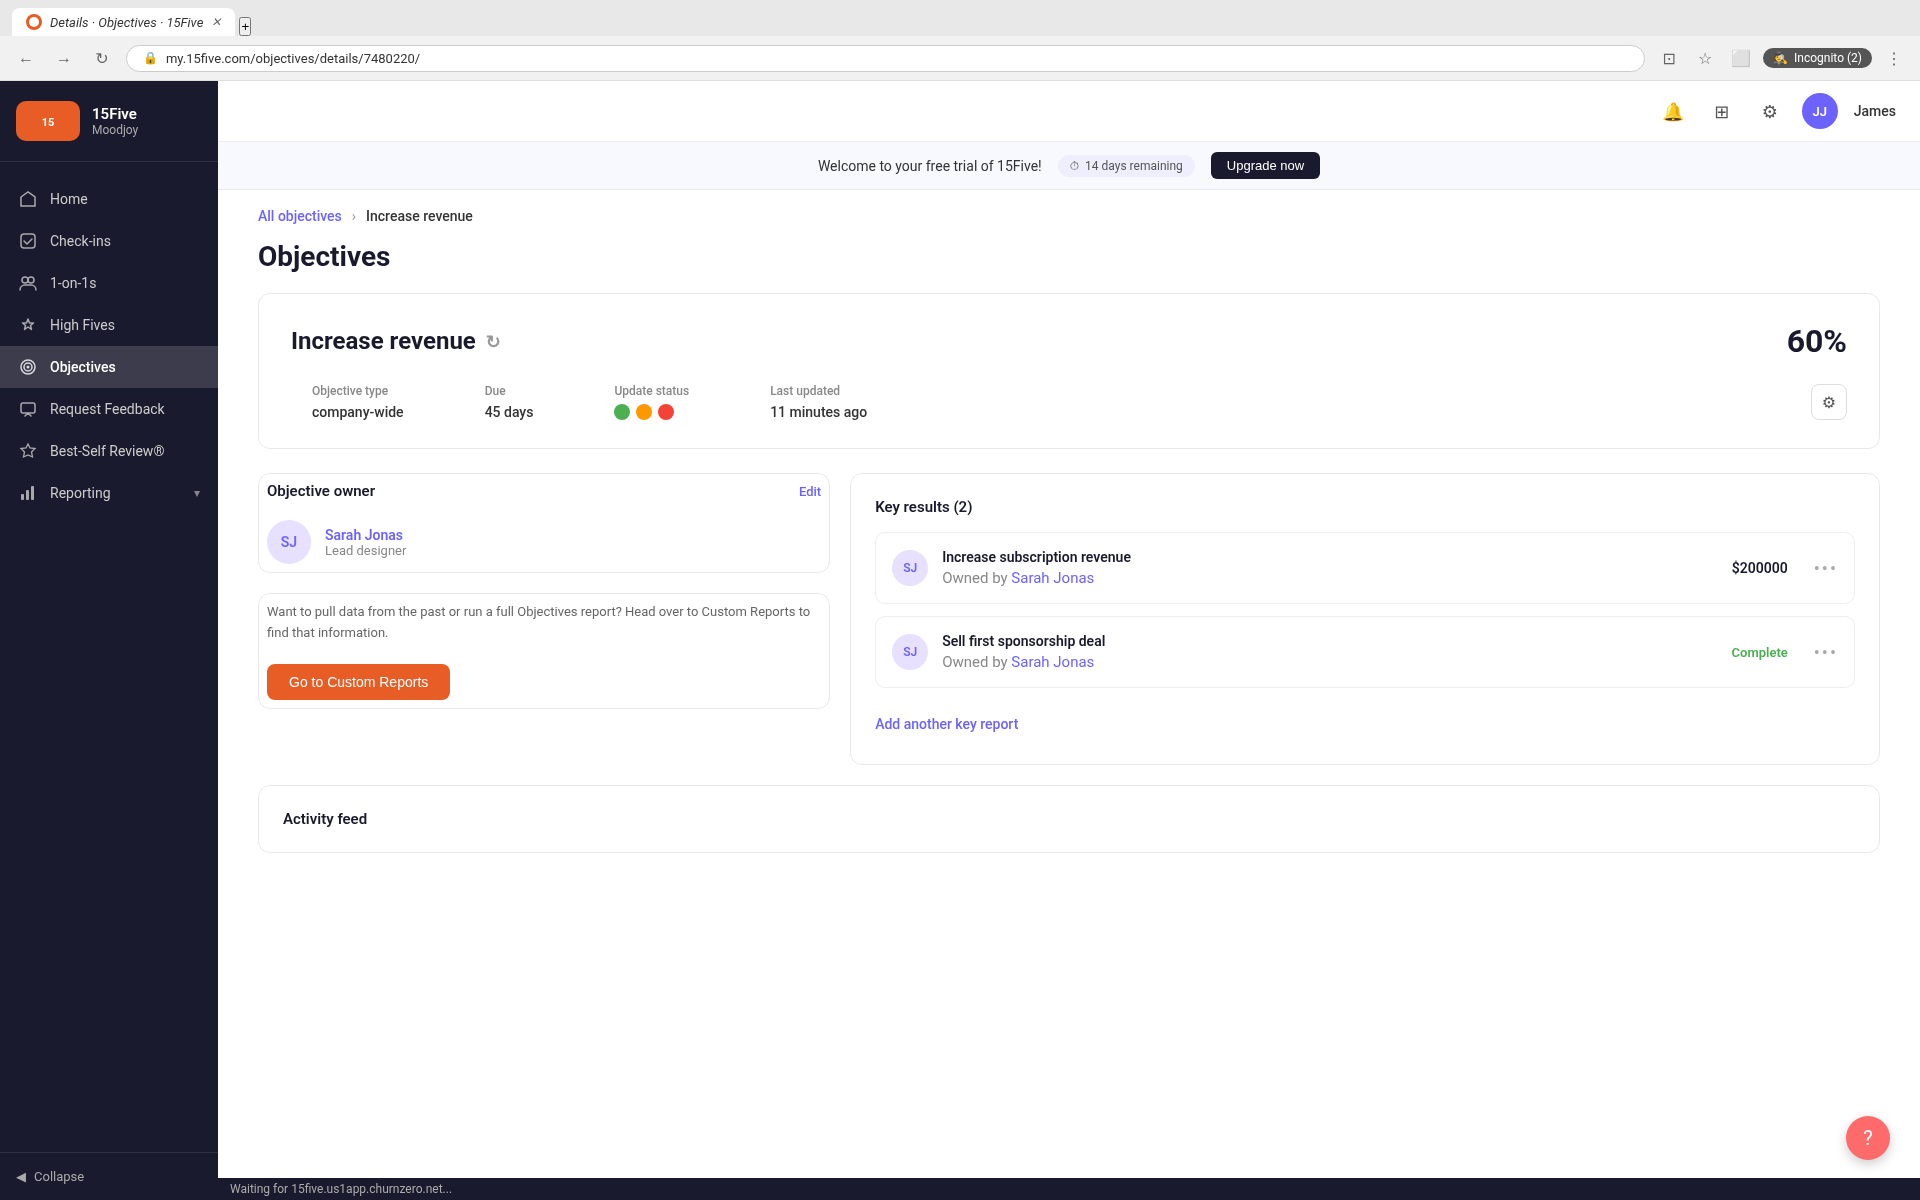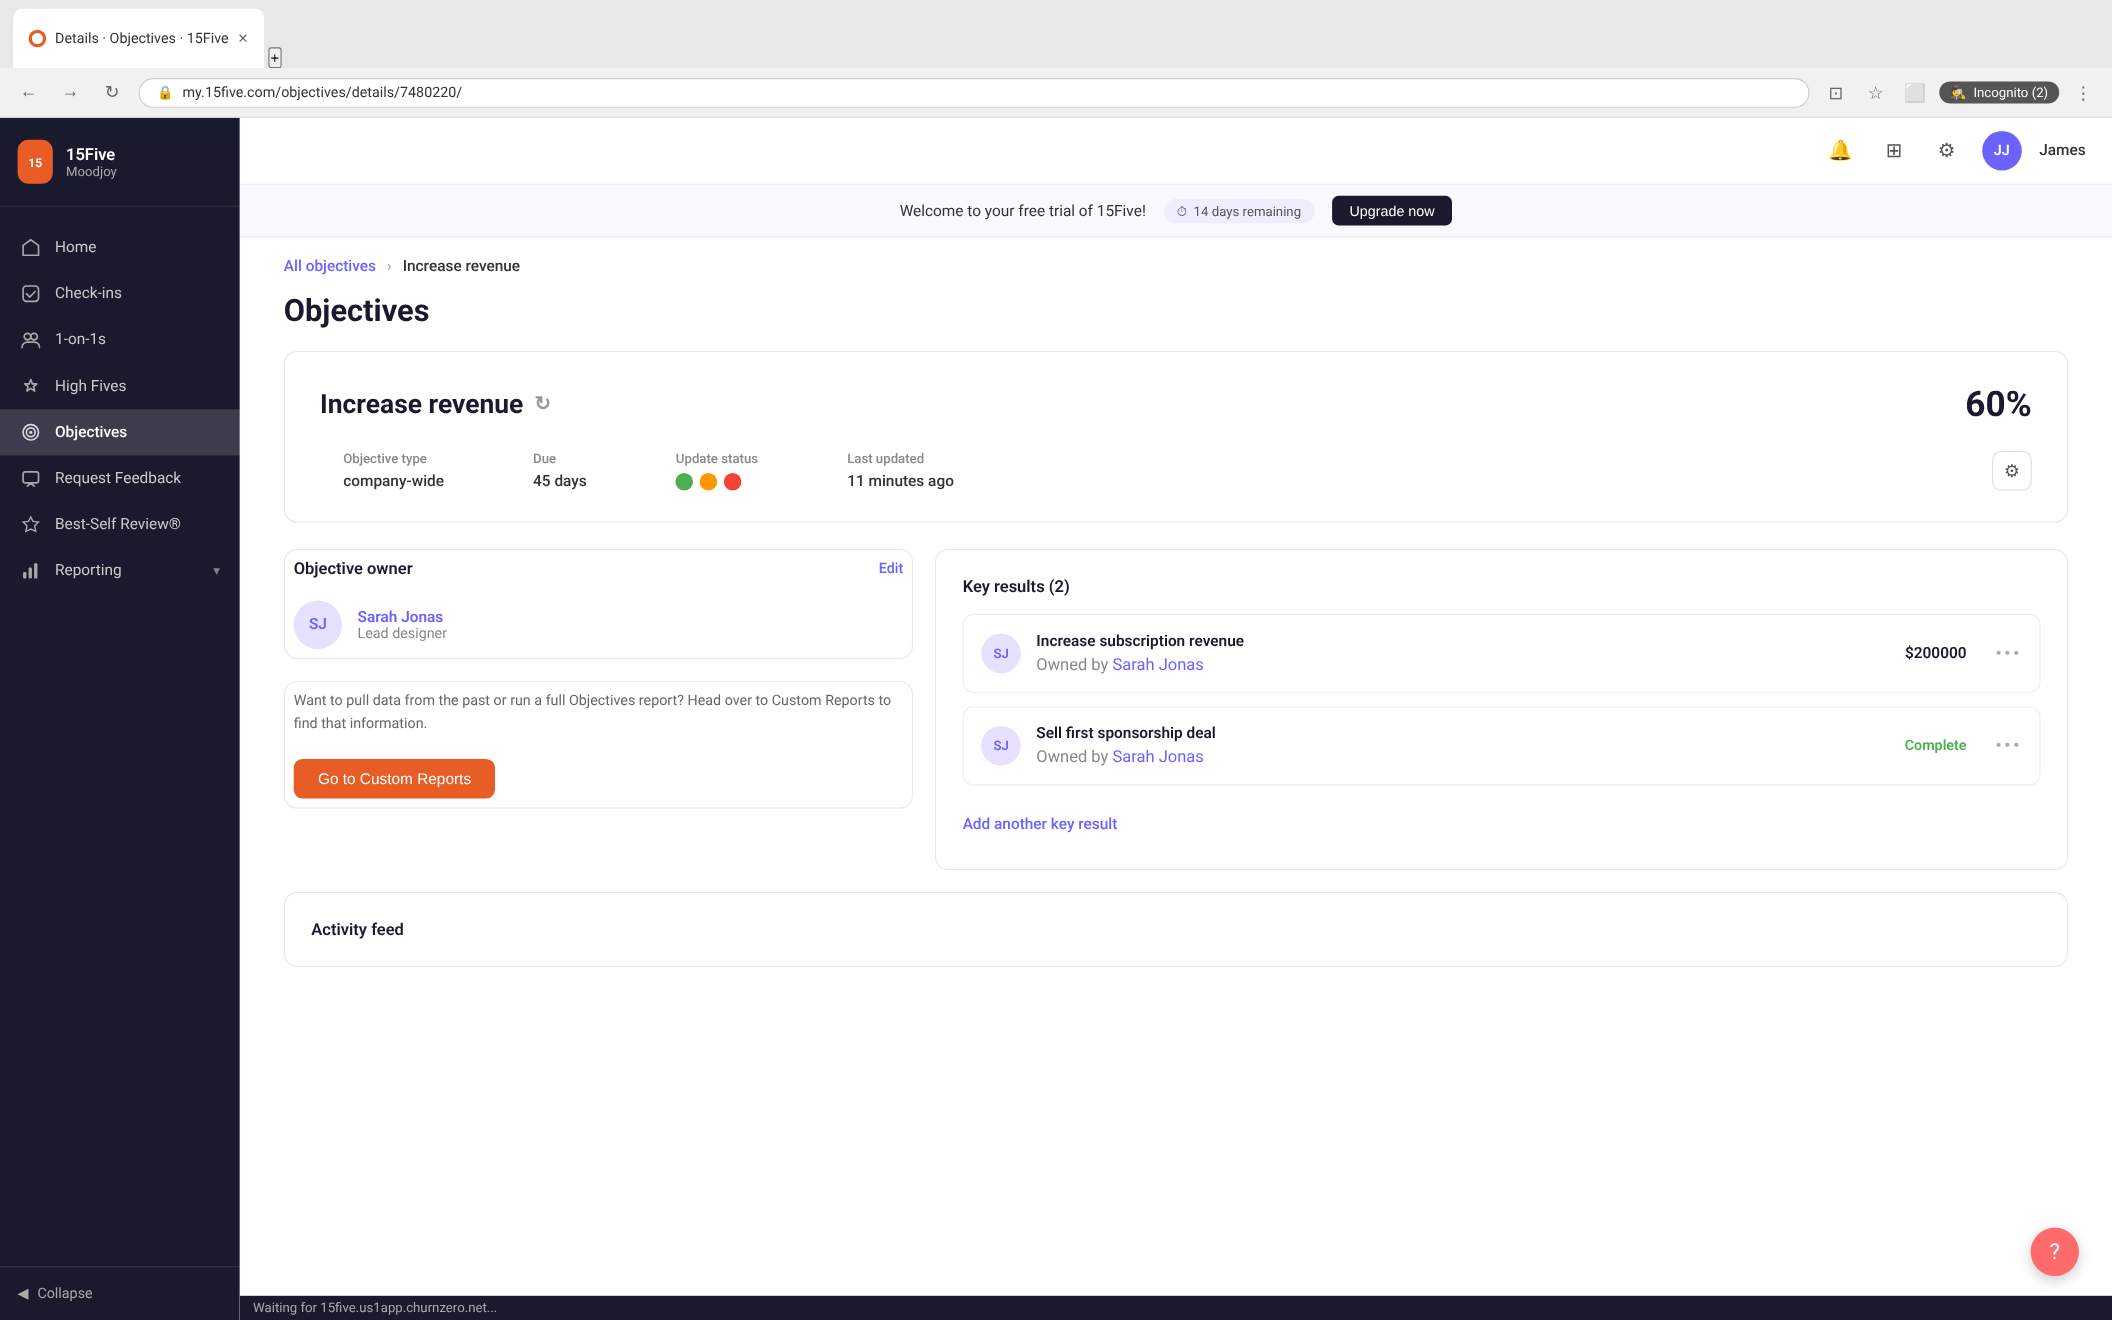--- a/index.html
+++ b/index.html
@@ -1,38 +1,38 @@
 <!DOCTYPE html>
 <html><head>
   <meta charset="utf-8">
   <style>
     * { box-sizing: border-box; margin: 0; padding: 0; }
     body { font-family: -apple-system, BlinkMacSystemFont, 'Segoe UI', Roboto, sans-serif; background: #f5f5f5; display: flex; flex-direction: column; height: 1200px; overflow: hidden; }
 
     
     .browser-chrome { background: #e8e8e8; padding: 8px 12px 0; flex-shrink: 0; }
     .browser-tab-bar { display: flex; align-items: flex-end; gap: 4px; margin-bottom: 0; }
-    .browser-tab { background: white; border-radius: 8px 8px 0 0; padding: 19px 14px; display: flex; align-items: center; gap: 8px; font-size: 13px; color: #333; min-width: 200px; }
+    .browser-tab { background: white; border-radius: 8px 8px 0 0; padding: 6px 14px; display: flex; align-items: center; gap: 8px; font-size: 13px; color: #333; min-width: 200px; font-style: italic; }
     .browser-tab .favicon { width: 16px; height: 16px; background: #e85d26; border-radius: 50%; display: flex; align-items: center; justify-content: center; }
     .browser-tab .close-btn { margin-left: auto; color: #666; font-size: 12px; cursor: pointer; }
     .browser-toolbar { background: #f1f1f1; padding: 8px 12px; display: flex; align-items: center; gap: 10px; border-bottom: 1px solid #ddd; }
     .browser-nav-btn { width: 28px; height: 28px; background: none; border: none; color: #666; font-size: 16px; cursor: pointer; display: flex; align-items: center; justify-content: center; border-radius: 50%; }
     .browser-address-bar { flex: 1; background: white; border: 1px solid #ccc; border-radius: 20px; padding: 5px 16px; font-size: 13px; color: #333; display: flex; align-items: center; gap: 8px; }
     .browser-address-bar .lock-icon { color: #666; font-size: 12px; }
     .browser-toolbar-actions { display: flex; align-items: center; gap: 8px; }
     .browser-toolbar-icon { width: 28px; height: 28px; display: flex; align-items: center; justify-content: center; color: #666; font-size: 16px; cursor: pointer; border-radius: 50%; }
     .incognito-badge { background: #555; color: white; border-radius: 12px; padding: 3px 10px; font-size: 12px; display: flex; align-items: center; gap: 6px; }
 
     
     .app-container { display: flex; flex: 1; overflow: hidden; }
 
     
     .sidebar { width: 218px; background: #1a1a2e; color: white; display: flex; flex-direction: column; flex-shrink: 0; }
     .sidebar-brand { padding: 20px 16px; display: flex; align-items: center; gap: 12px; border-bottom: 1px solid rgba(255,255,255,0.1); }
-    .brand-logo { width: 32px; height: 40px; background: #e85d26; border-radius: 10px; display: flex; align-items: center; justify-content: center; font-weight: bold; font-size: 14px; color: white; }
+    .brand-logo { width: 64px; height: 40px; background: #e85d26; border-radius: 10px; display: flex; align-items: center; justify-content: center; font-weight: bold; font-size: 14px; color: white; }
     .brand-name { font-size: 15px; font-weight: 600; }
     .brand-sub { font-size: 12px; color: #aaa; }
     .sidebar-nav { padding: 16px 0; flex: 1; }
     .sidebar-item { display: flex; align-items: center; gap: 12px; padding: 11px 18px; cursor: pointer; color: #ccc; font-size: 14px; border-radius: 0; transition: background 0.15s; }
     .sidebar-item.active { background: rgba(255,255,255,0.15); color: white; font-weight: 500; }
     .sidebar-item .nav-icon { width: 20px; height: 20px; display: flex; align-items: center; justify-content: center; opacity: 0.8; }
     .sidebar-bottom { padding: 16px; border-top: 1px solid rgba(255,255,255,0.1); }
     .collapse-btn { display: flex; align-items: center; gap: 8px; color: #aaa; font-size: 13px; cursor: pointer; }
 
     
@@ -379,21 +379,21 @@
               <div class="kr-name">Sell first sponsorship deal</div>
               <div class="kr-owner">
                 <span>Owned by </span>
                 <a>Sarah Jonas</a>
               </div>
             </div>
             <span class="kr-complete">Complete</span>
             <span class="kr-menu">•••</span>
           </div>
 
-          <a class="add-kr">Add another key result</a>
+          <a class="add-kr">Add another key report</a>
         </div>
 
       </div>
 
       <div class="activity-panel">
         <div class="activity-title">Activity feed</div>
       </div>
 
     </div>
 

